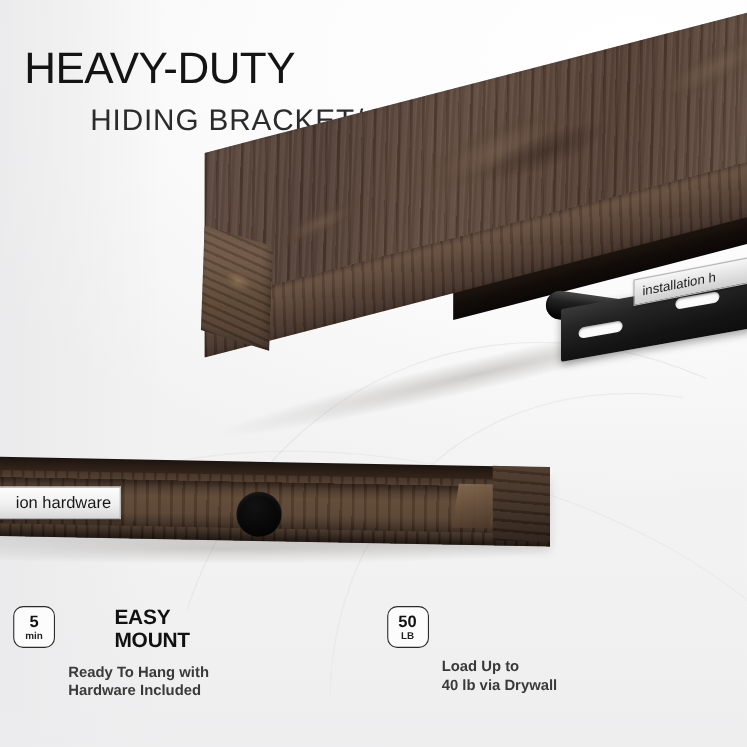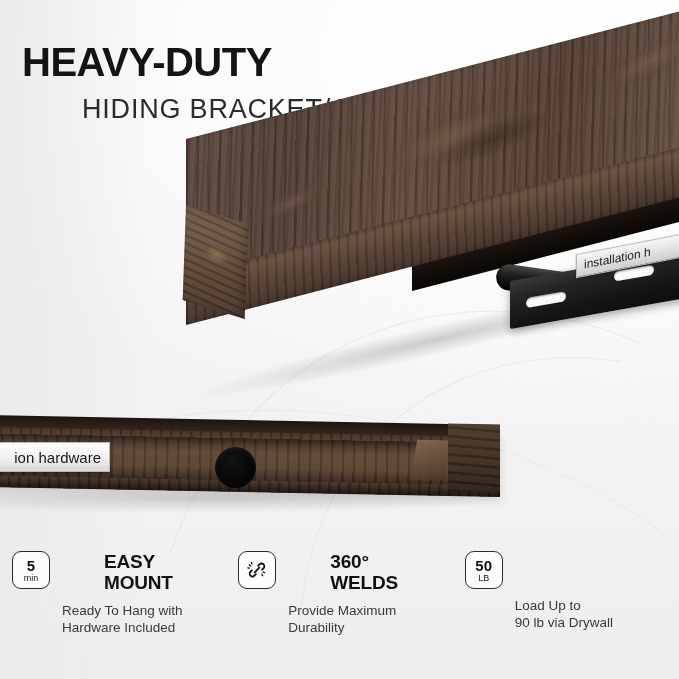--- a/index.html
+++ b/index.html
@@ -49,21 +49,21 @@
   .vgrad-bottom {
     position: absolute; left: 0; bottom: 0; width: 679px; height: 170px;
     background: linear-gradient(0deg, rgba(236,236,238,0.7) 0%, rgba(255,255,255,0) 100%);
     pointer-events: none;
   }
 
   
   .headline-block { position: absolute; left: 22px; top: 42px; }
   .headline {
     font-size: 40px;
-    font-weight: 700;
+    font-weight: 400;
     letter-spacing: -0.5px;
     color: #141414;
     line-height: 1.0;
     white-space: nowrap;
   }
   .subheadline {
     margin-top: 14px;
     margin-left: 60px;
     font-size: 27px;
     font-weight: 300;
@@ -326,37 +326,37 @@
     border: 1.4px solid #2b2b2b;
     border-radius: 9px;
     background: #fcfcfc;
     display: flex;
     flex-direction: column;
     align-items: center;
     justify-content: center;
     line-height: 1;
   }
   .badge-num { font-size: 15px; font-weight: 600; color: #111; }
-  .badge-unit { font-size: 9px; font-weight: 400; color: #222; margin-top: 1px; }
+  .badge-unit { font-size: 9px; font-weight: 700; color: #222; margin-top: 1px; }
   .badge-icon { width: 22px; height: 22px; }
 
   .feature-title {
     font-size: 19px;
     font-weight: 700;
     color: #111;
     line-height: 1.12;
     white-space: pre-line;
     letter-spacing: -0.2px;
     margin-left: 42px;
   }
   .feature-desc {
     margin-top: 8px;
     margin-left: 50px;
     font-size: 13.5px;
-    font-weight: 400;
+    font-weight: 700;
     color: #3a3a3a;
     line-height: 1.28;
     white-space: pre-line;
   }
 </style>
 </head>
 <body>
 
 <div id="stage">
 
@@ -422,47 +422,27 @@
           <span class="badge-num">5</span>
           <span class="badge-unit">min</span>
         </div>
         <div class="feature-title">EASY
 MOUNT</div>
       </div>
       <div class="feature-desc">Ready To Hang with
 Hardware Included</div>
     </div>
 
-    <div class="feature">
-      <div class="feature-head">
-        <div class="badge-box">
-          <svg class="badge-icon" viewBox="0 0 24 24" fill="none" stroke="#121212" stroke-width="2" stroke-linecap="round" stroke-linejoin="round">
-            <path d="M9.5 14.5 L14.5 9.5"></path>
-            <path d="M13.2 7.4 l1.6 -1.6 a3 3 0 0 1 4.3 4.3 l-1.6 1.6"></path>
-            <path d="M10.8 16.6 l-1.6 1.6 a3 3 0 0 1 -4.3 -4.3 l1.6 -1.6"></path>
-            <path d="M5.2 7.6 L3.6 6.2" stroke-width="1.4"></path>
-            <path d="M6.6 5.4 L5.9 3.6" stroke-width="1.4"></path>
-            <path d="M3.8 10 L2 9.6" stroke-width="1.4"></path>
-            <path d="M18.6 14.2 L20.4 14.8" stroke-width="1.4"></path>
-            <path d="M17.3 16.6 L18.2 18.3" stroke-width="1.4"></path>
-          </svg>
-        </div>
-        <div class="feature-title">360°
-WELDS</div>
-      </div>
-      <div class="feature-desc">Provide Maximum
-Durability</div>
-    </div>
 
     <div class="feature">
       <div class="feature-head">
         <div class="badge-box">
           <span class="badge-num">50</span>
           <span class="badge-unit">LB</span>
         </div>
       </div>
       <div class="feature-desc">Load Up to
-90 lb via Drywall</div>
+40 lb via Drywall</div>
     </div>
 
   </div>
 
 </div>
 
 </body></html>

